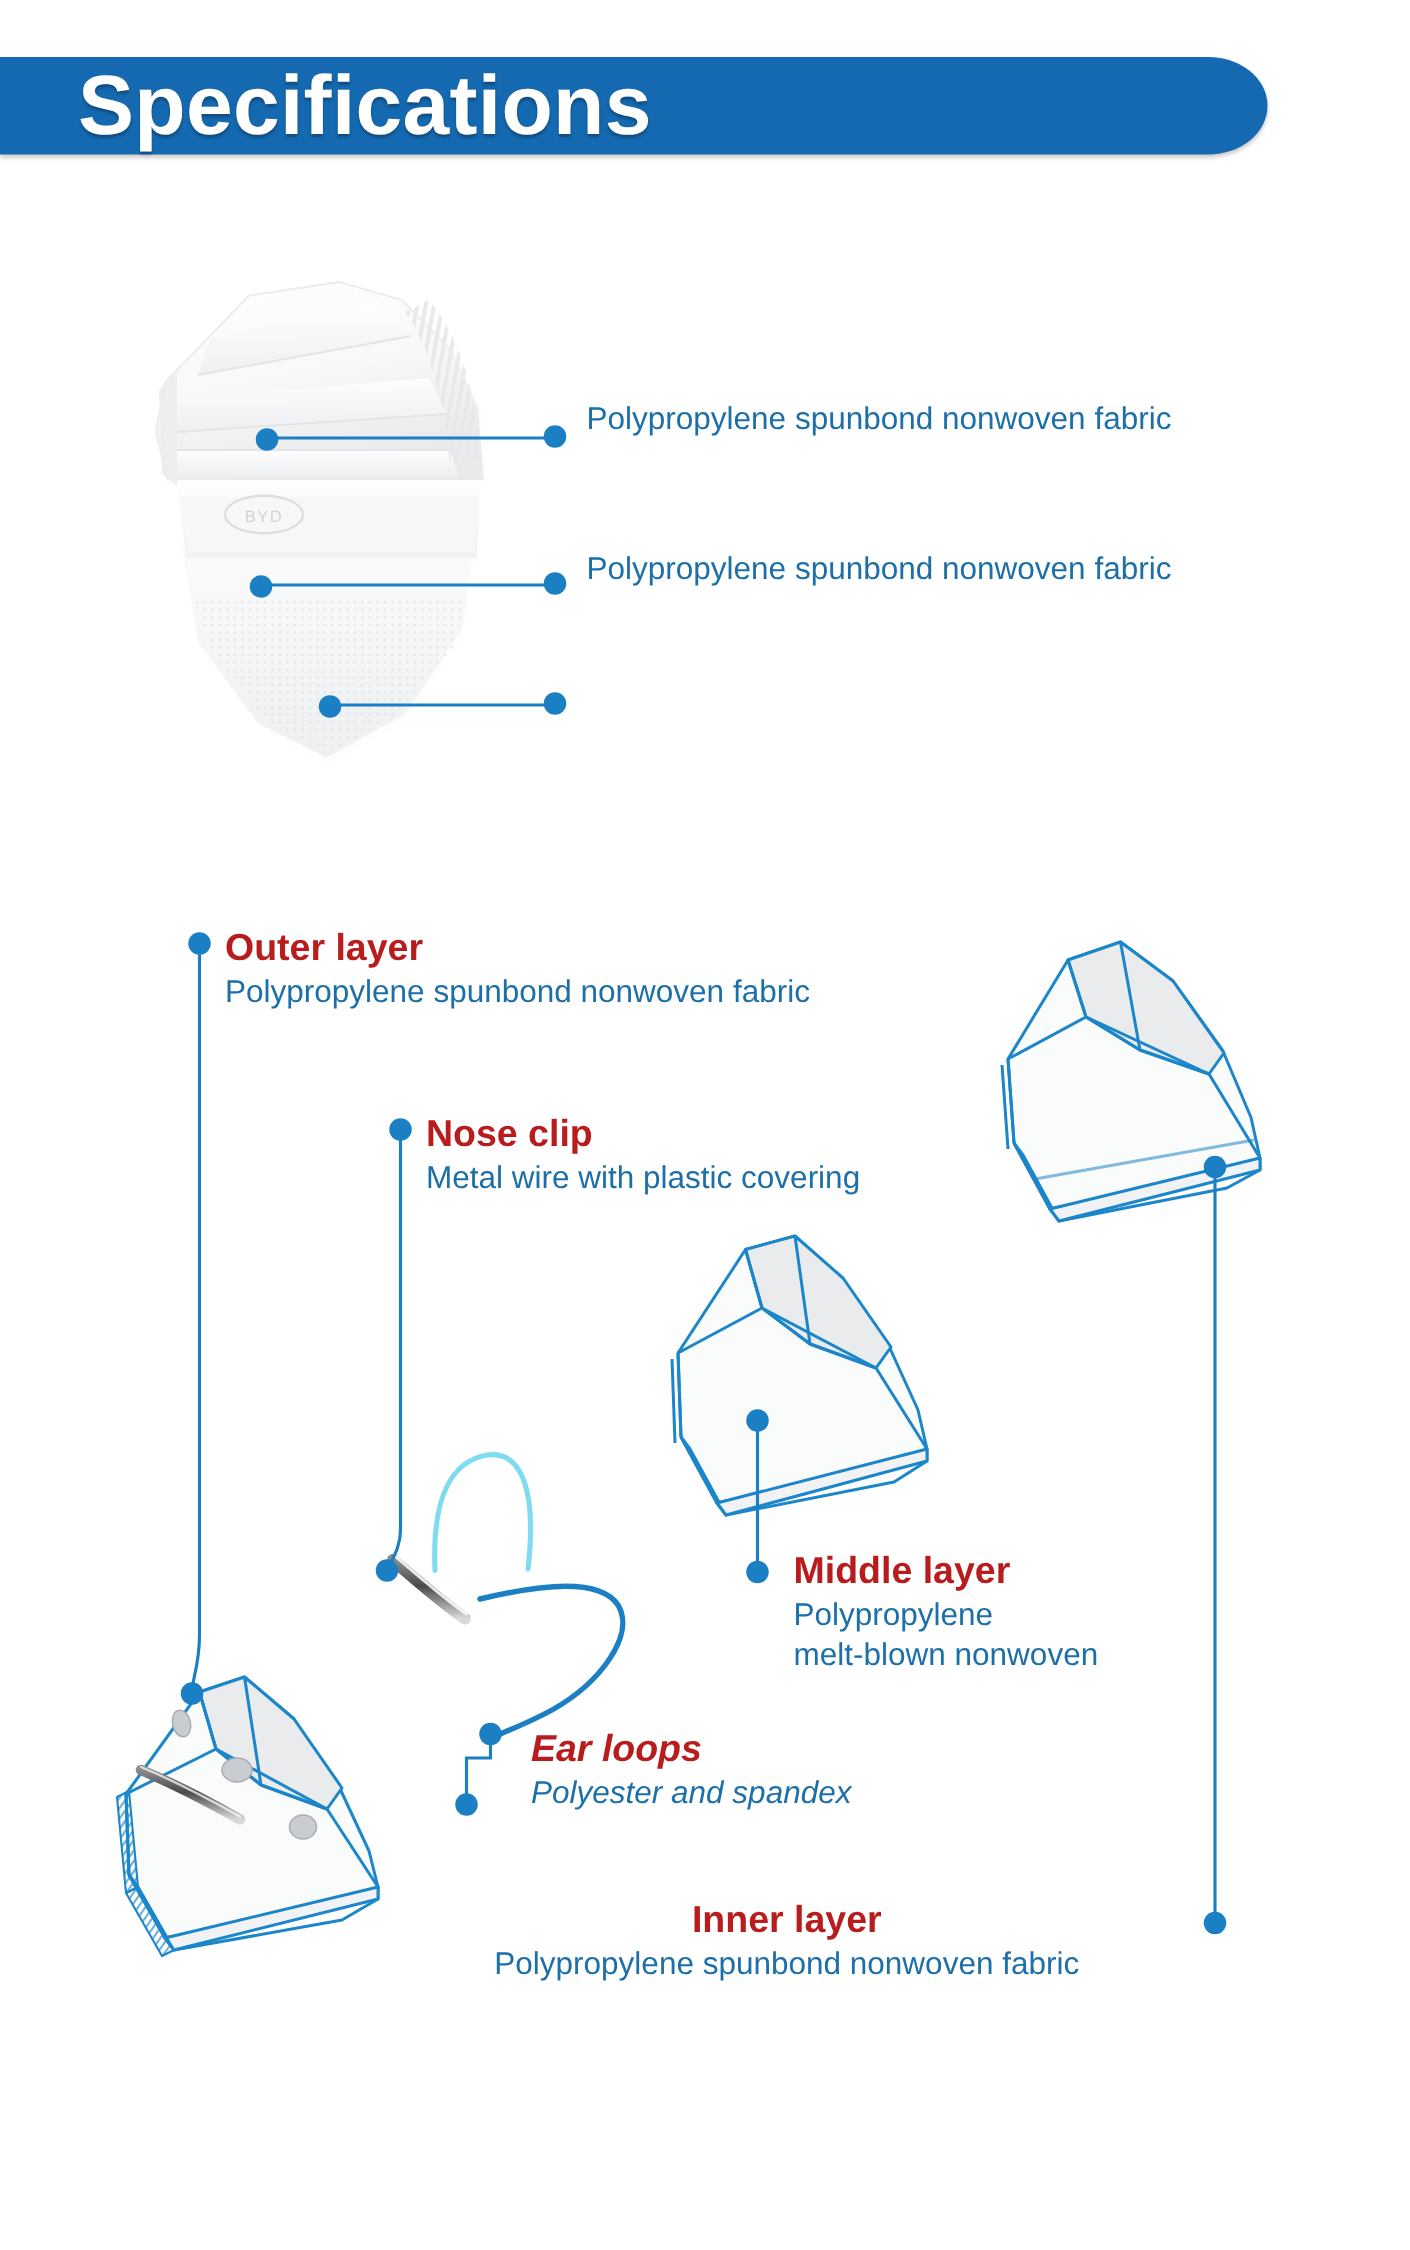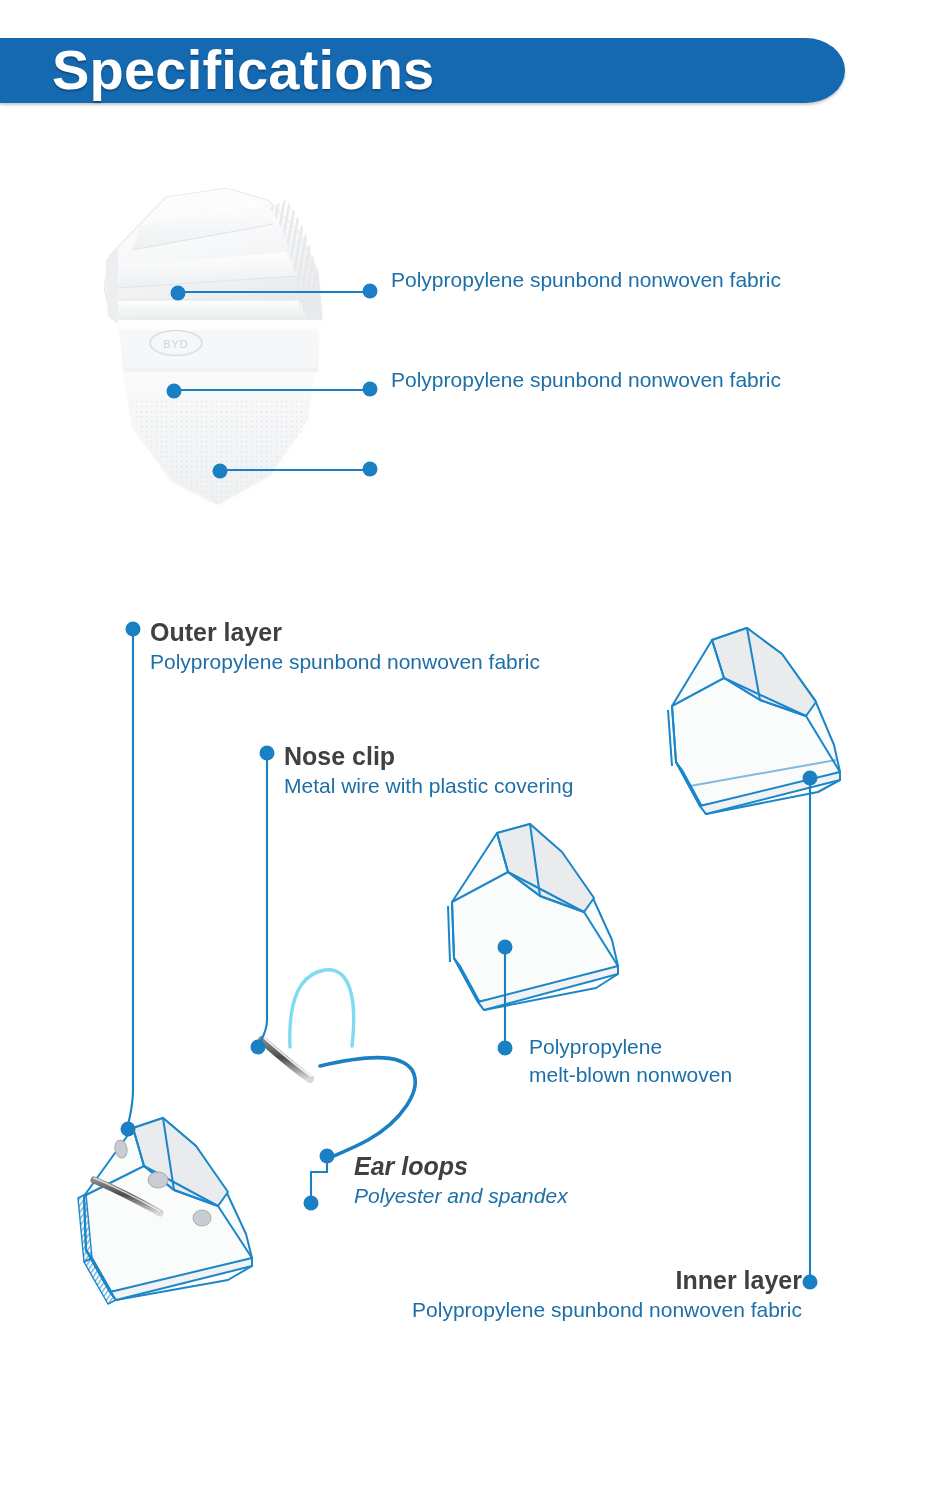--- a/index.html
+++ b/index.html
@@ -21,21 +21,21 @@
   #banner-title{
     position:absolute;left:52px;top:50%;transform:translateY(-52%);
     color:#ffffff;font-size:56px;font-weight:bold;letter-spacing:.2px;
     white-space:nowrap;
     text-shadow:0 2px 2px rgba(0,0,0,.28);
   }
 
   
   .callout{position:absolute;white-space:nowrap;}
   .c-head{
-    color:#404040;font-size:25px;font-weight:bold;line-height:1.18;
+    color:#b91c1c;font-size:25px;font-weight:bold;line-height:1.18;
   }
   .c-sub{
     color:#1c6fa8;font-size:21px;line-height:1.32;font-weight:normal;
   }
   .top-label{
     position:absolute;color:#1c6fa8;font-size:21px;white-space:nowrap;
   }
   .ta-right{text-align:right;}
 
   
@@ -238,27 +238,28 @@
     <div class="c-head">Outer layer</div>
     <div class="c-sub">Polypropylene spunbond nonwoven fabric</div>
   </div>
 
   <div class="callout" style="left:284px;top:742px;">
     <div class="c-head">Nose clip</div>
     <div class="c-sub">Metal wire with plastic covering</div>
   </div>
 
   <div class="callout" style="left:529px;top:1033px;">
+    <div class="c-head">Middle layer</div>
     <div class="c-sub">Polypropylene</div>
     <div class="c-sub">melt-blown nonwoven</div>
   </div>
 
   <div class="callout" style="left:354px;top:1152px;font-style:italic;">
     <div class="c-head">Ear loops</div>
     <div class="c-sub">Polyester and spandex</div>
   </div>
 
-  <div class="callout ta-right" style="left:277px;top:1266px;width:525px;">
+  <div class="callout ta-right" style="left:262px;top:1266px;width:525px;text-align:center;">
     <div class="c-head">Inner layer</div>
     <div class="c-sub">Polypropylene spunbond nonwoven fabric</div>
   </div>
 
 </div>
 
 </body></html>

